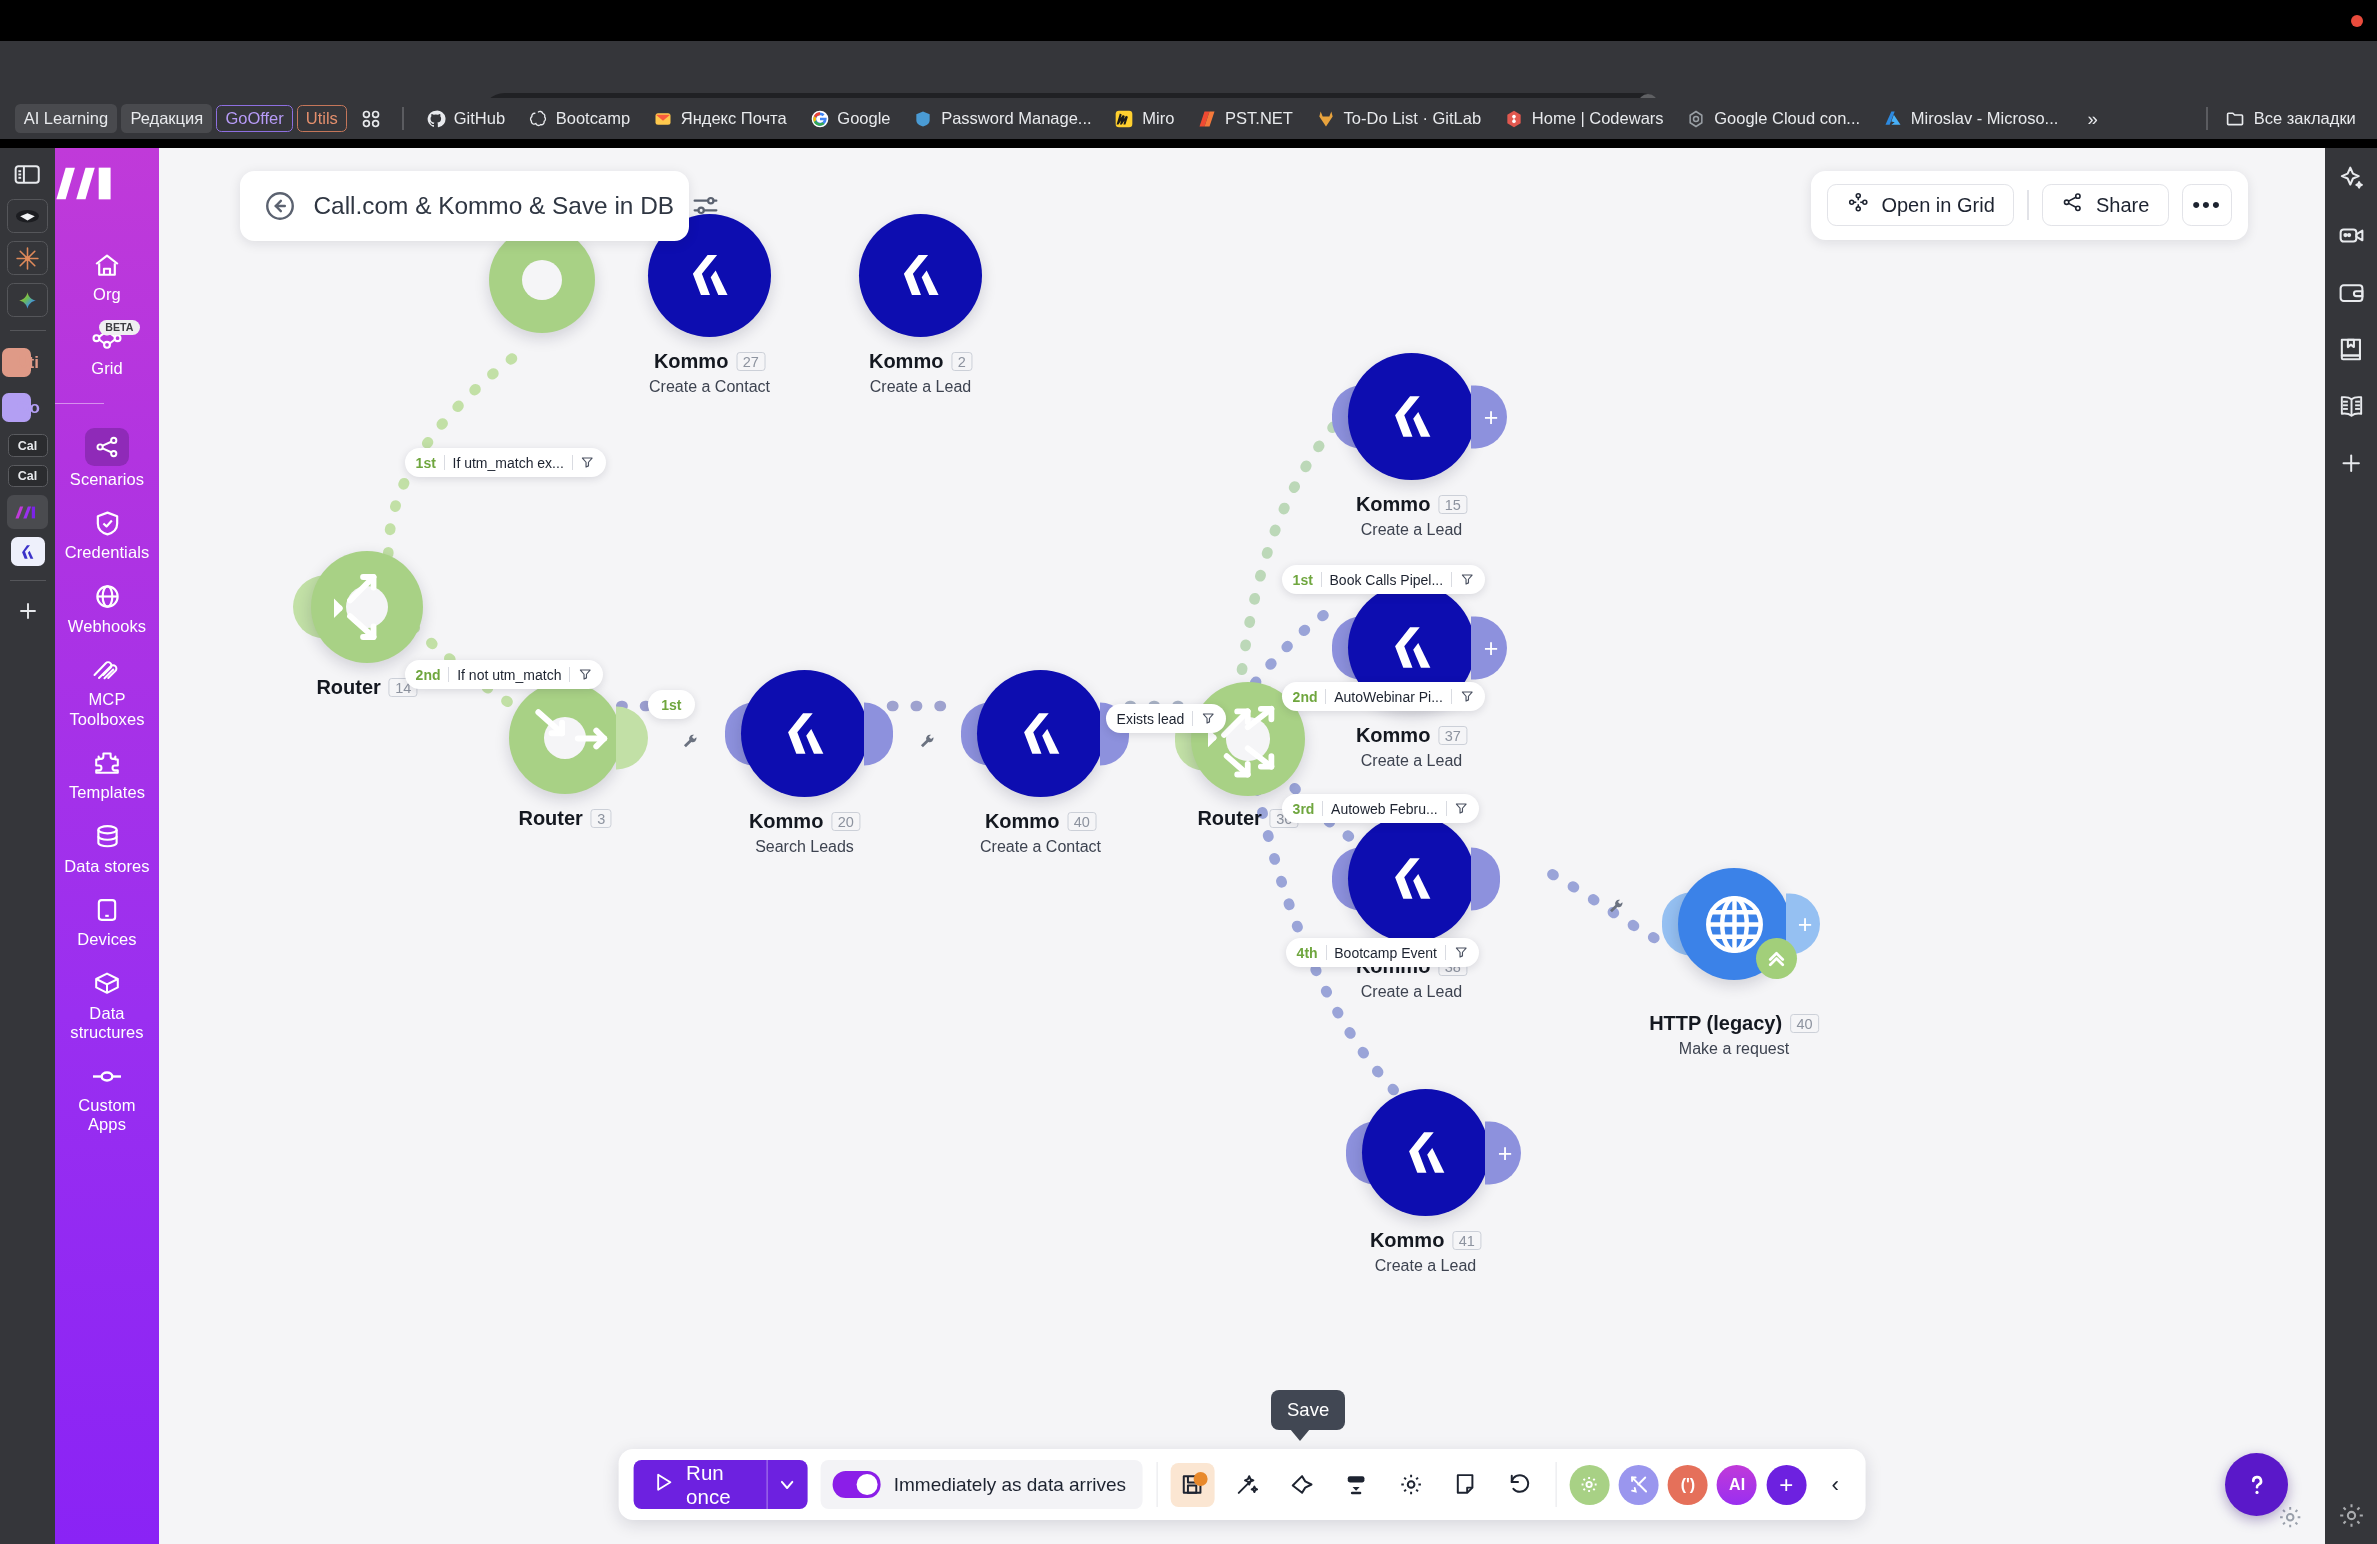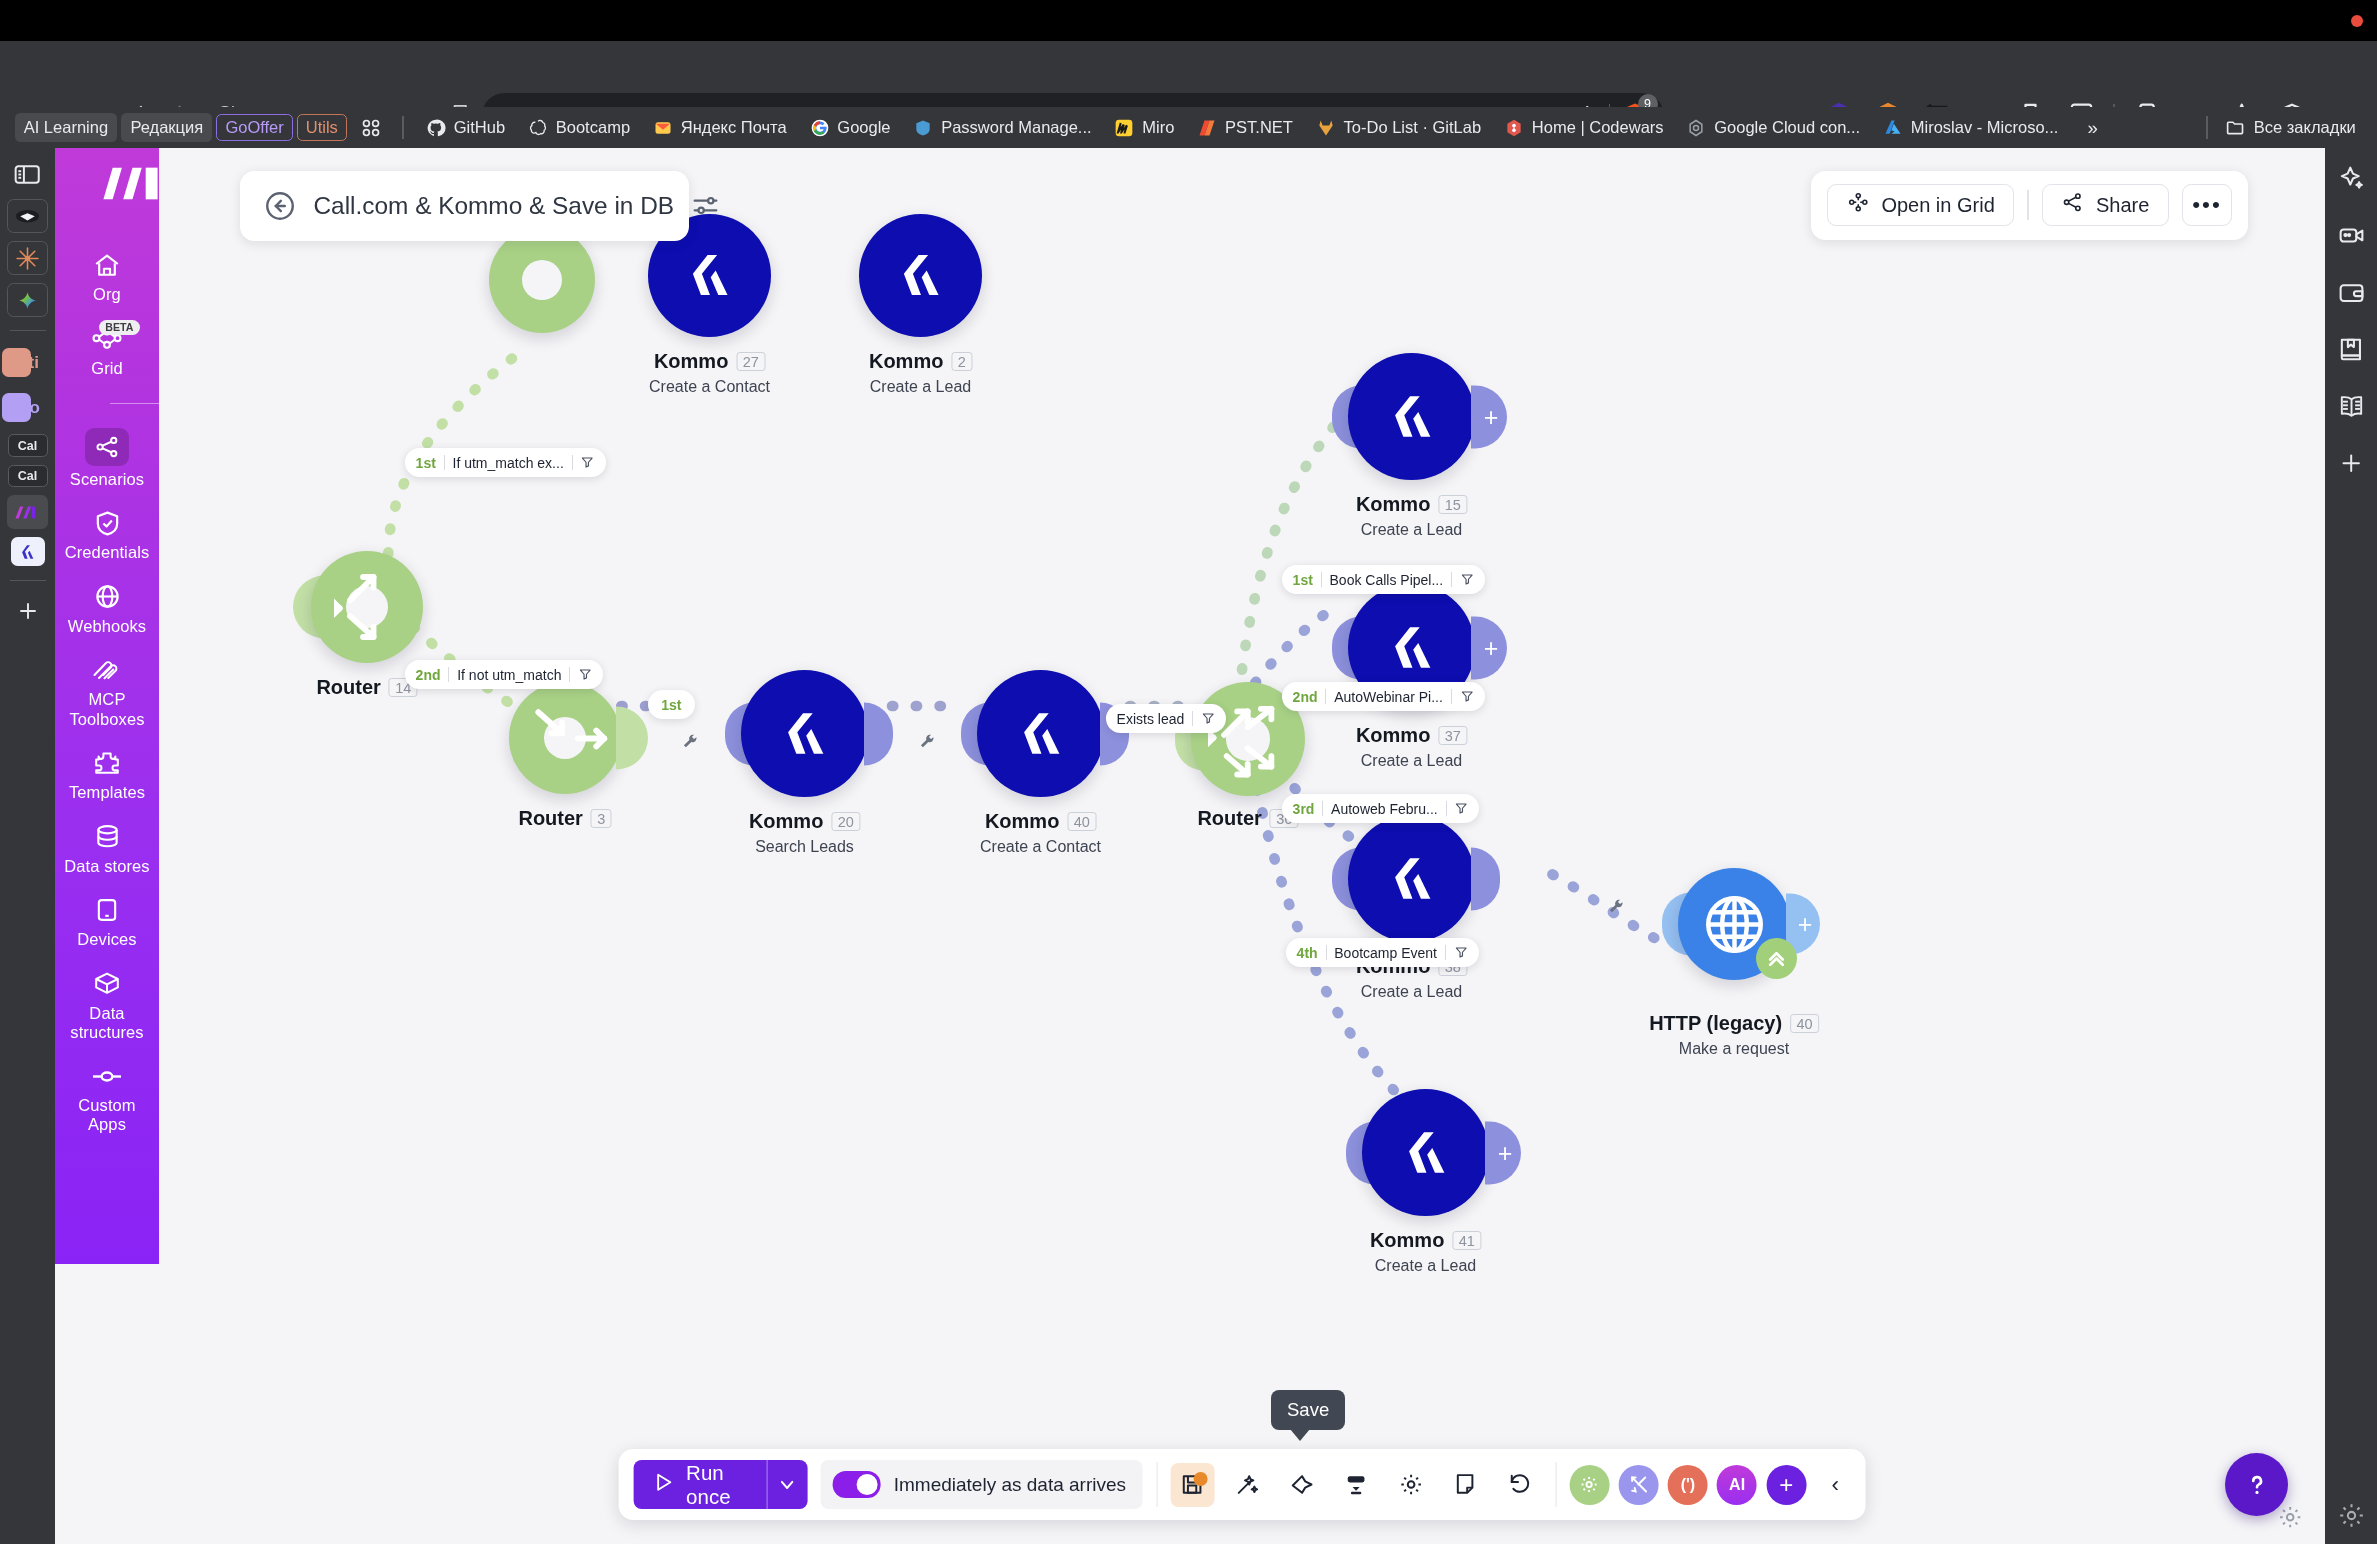--- a/index.html
+++ b/index.html
@@ -29,21 +29,21 @@
   .vdiv { width:1.3px; height:22.5px; background:#56575b; }
   .brave-wrap { position:relative; width:30px; height:30px; }
   .brave-badge { position:absolute; right:-8px; top:-6.6px; min-width:20px; height:20px; border-radius:10px; background:#5f6063; color:#fff; font-size:12.5px; display:flex; align-items:center; justify-content:center; padding:0 4px; }
 
   .ext-row { position:absolute; right:20px; top:52px; height:45px; display:flex; align-items:center; gap:14.5px; }
   .ext { position:relative; width:34px; height:34px; display:flex; align-items:center; justify-content:center; color:#e8eaed; }
   .ext svg { display:block; }
   .cnt-badge { position:absolute; left:4px; bottom:-2.6px; min-width:26.4px; height:26.4px; border-radius:6px; display:flex; align-items:center; justify-content:center; color:#fff; font-size:14.5px; font-weight:600; }
 
   
-  .bmbar { position:absolute; left:0; top:107px; width:2377px; height:41px; background:#35363a; display:flex; align-items:center; padding-left:14.5px; gap:4px; }
+  .bmbar { position:absolute; left:0; top:98px; width:2377px; height:41px; background:#35363a; display:flex; align-items:center; padding-left:14.5px; gap:4px; }
   .bm { display:flex; align-items:center; gap:7.3px; padding:4.6px 9.2px; border-radius:5.3px; color:#e8eaed; font-size:16.5px; white-space:nowrap; }
   .bm.folder { background:#494a4e; }
   .bm.outlined { border:1.3px solid; background:transparent; padding:3.3px 8px; }
   .bm-ico { width:21px; height:21px; flex:0 0 auto; display:flex; align-items:center; justify-content:center; }
   .bm-sep { width:2px; height:22.5px; background:#5b5c60; margin:0 8px; }
   .bm-chevrons { margin-left:8px; color:#e8eaed; font-size:18.5px; padding:4px 8px; }
   .bmbar-right { position:absolute; right:12px; top:0; height:41px; display:flex; align-items:center; }
 
   
   .sidepanel-left { position:absolute; left:0; top:148px; width:55px; height:1396px; background:#35363a; display:flex; flex-direction:column; align-items:center; padding-top:9.2px; gap:8px; }
@@ -58,23 +58,23 @@
   .sp-kommo { width:34px; height:29px; border-radius:6.6px; background:#eef0fb; display:flex; align-items:center; justify-content:center; }
 
   
   .sidepanel-right { position:absolute; right:0; top:148px; width:52px; height:1396px; background:#35363a; display:flex; flex-direction:column; align-items:center; padding-top:12px; gap:21px; }
   .spr-item { width:36px; height:36px; display:flex; align-items:center; justify-content:center; color:#e8eaed; }
   .spr-bottom { position:absolute; bottom:14.5px; left:0; width:52px; display:flex; justify-content:center; color:#a9abae; }
 
   
   .app { position:absolute; left:55px; top:148px; width:2270px; height:1396px; background:#f5f5f7; overflow:hidden; }
 
-  .makebar { position:absolute; left:0; top:0; width:104px; height:1116px;
+  .makebar { position:absolute; left:0; top:0; width:104px; height:1396px;
              background:linear-gradient(180deg,#c03ad9 0%,#b234e0 22%,#9a2ff0 62%,#8a23f5 100%);
-             display:flex; flex-direction:column; align-items:flex-end; padding-top:17px; color:#fff; }
+             display:flex; flex-direction:column; align-items:flex-start; padding-top:17px; color:#fff; }
   .make-logo { width:57px; height:37px; margin-bottom:38px; }
   .mb-item { width:104px; display:flex; flex-direction:column; align-items:center; padding:9.2px 2.6px; text-align:center; }
   .mb-icon { position:relative; width:37px; height:32px; display:flex; align-items:center; justify-content:center; margin-bottom:4px; }
   .mb-icon.chip { background:#8f2ab8; border-radius:9.2px; width:44px; height:38px; }
   .mb-label { font-size:16.5px; line-height:1.16; letter-spacing:0.1px; }
   .mb-beta { position:absolute; right:-14.5px; top:-2.6px; background:#efeff1; color:#3d3d42; font-size:10.6px; font-weight:700; border-radius:8px; padding:1.3px 6.6px; }
   .mb-rule { width:49px; height:1.3px; background:rgba(255,255,255,.45); margin:16px 0 14.5px; }
 
   .canvas { position:absolute; left:104px; top:0; width:2166px; height:1396px; background:#f5f5f7; overflow:hidden; }
 

